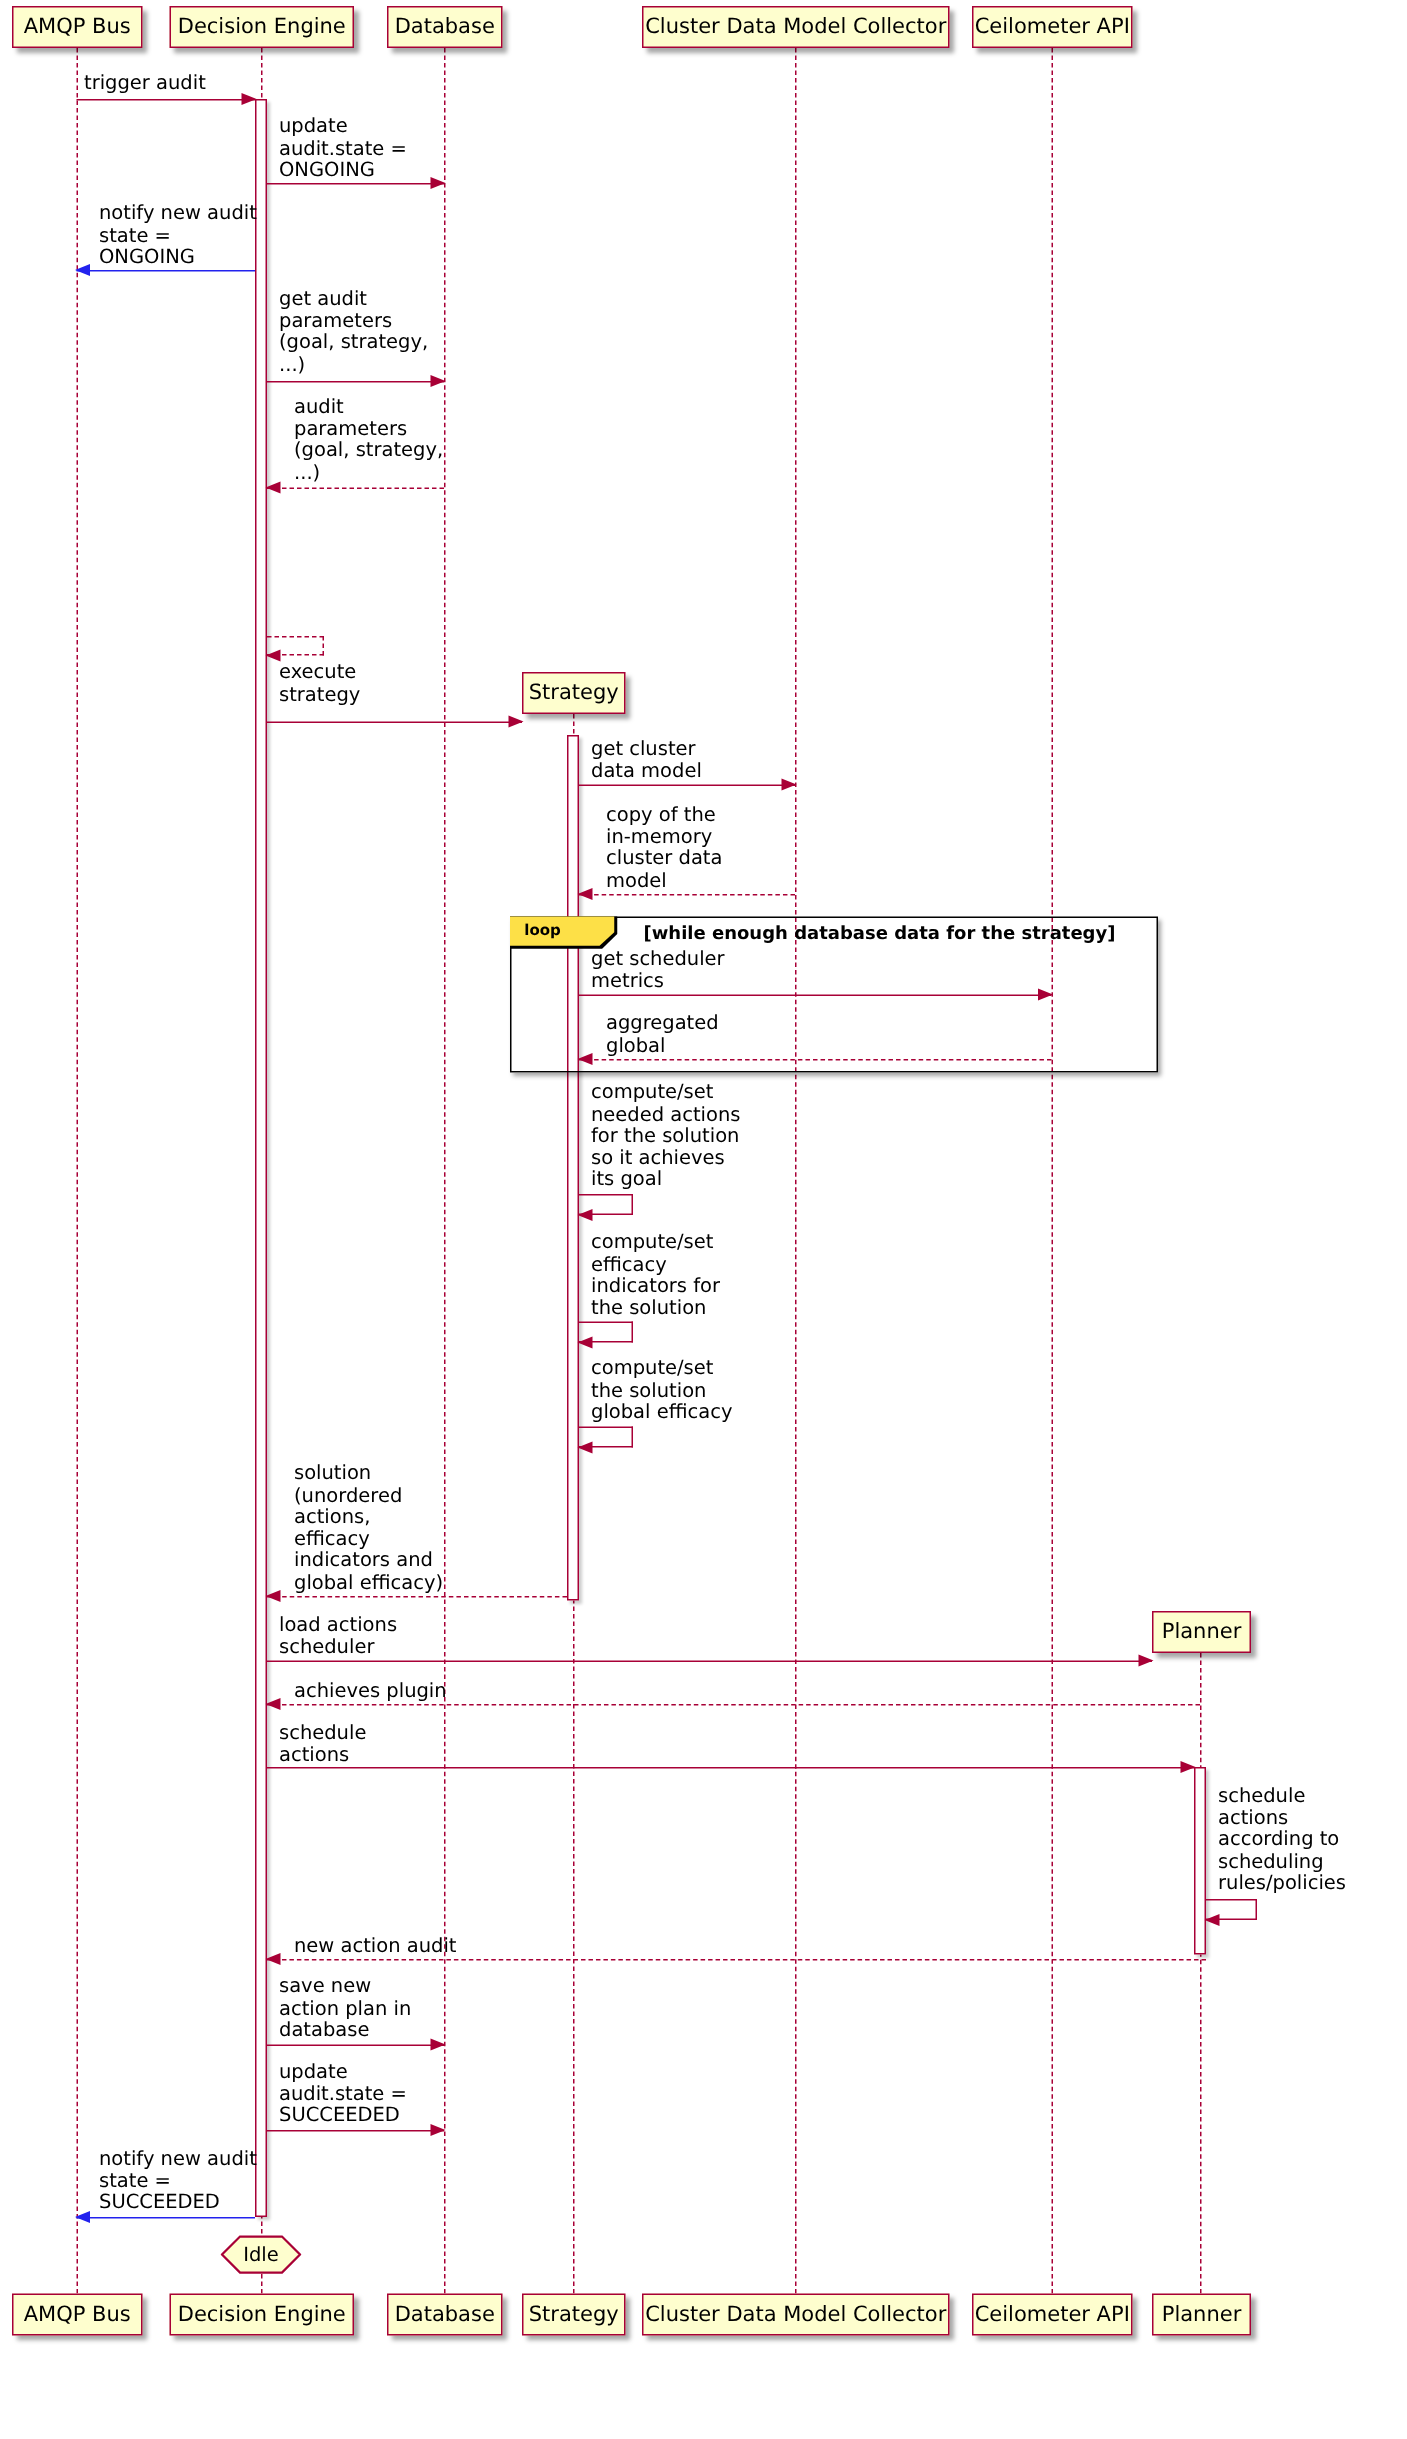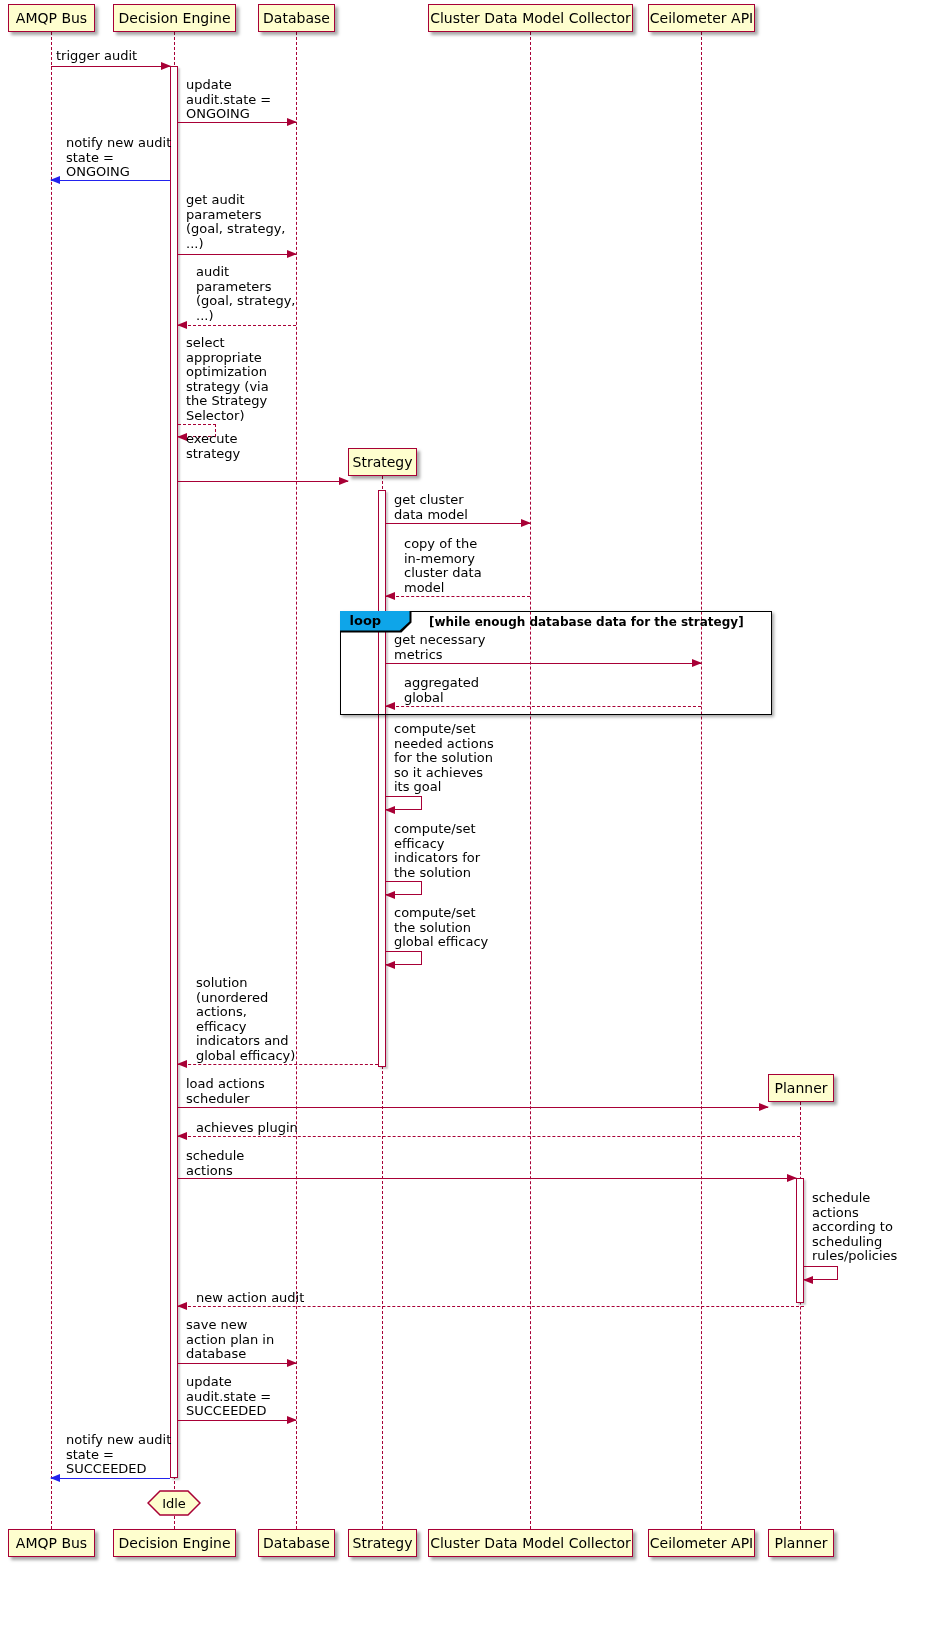--- a/index.html
+++ b/index.html
@@ -35,24 +35,24 @@
   .self{position:absolute;border:1px solid #A80036;border-left:none;box-sizing:border-box}
   .self.dashedself{border-style:dashed;border-left:none}
   .selfhead{position:absolute;left:-1px;bottom:-5px;width:0;height:0;
     border-top:4.5px solid transparent;border-bottom:4.5px solid transparent;
     border-right:10px solid #A80036}
 
   
   .frame{position:absolute;border:1.5px solid #000;box-shadow:2px 2px 3px rgba(0,0,0,.35)}
   .frame-tag-outer{position:absolute;left:-1.5px;top:-1.5px;width:72px;height:22px;background:#000;
     clip-path:polygon(0 0,100% 0,100% 55%,86% 100%,0 100%)}
-  .frame-tag-inner{position:absolute;left:0;top:0;width:70px;height:20px;background:#0ea5e9;
+  .frame-tag-inner{position:absolute;left:0;top:0;width:70px;height:20px;background:#fde047;
     clip-path:polygon(0 0,100% 0,100% 55%,86% 100%,0 100%);
     display:flex;align-items:center;padding-left:10px;box-sizing:border-box;
-    font-weight:bold;font-size:13px}
+    font-weight:bold;font-size:10px}
   .frame-cond{position:absolute;font-weight:bold;font-size:12px;white-space:nowrap}
 
   
   .hexwrap{position:absolute;display:flex;align-items:center;justify-content:center;font-size:13px}
   .hexwrap svg{position:absolute;left:0;top:0}
   .hexwrap span{position:relative}
 </style>
 </head>
 <body>
 
@@ -121,31 +121,25 @@
     </div>
 
   <div class="lbl" style="left:196px;top:265px">audit
 parameters
 (goal, strategy,
 ...)</div>
   <div class="arrow dashed" style="left:178px;top:325px;width:118px">
       <i class="ah l"></i>
     </div>
 
-  <div class="lbl" style="left:186px;top:336px">select
-appropriate
-optimization
-strategy (via
-the Strategy
-Selector)</div>
   <div class="self dashedself" style="left:178px;top:424px;width:38px;height:13px">
       <i class="selfhead"></i>
     </div>
 
-  <div class="lbl" style="left:186px;top:432px">execute
+  <div class="lbl" style="left:186px;top:442px">execute
 strategy</div>
   <div class="arrow" style="left:178px;top:481px;width:170px">
       <i class="ah r"></i>
     </div>
 
   <div class="lbl" style="left:394px;top:493px">get cluster
 data model</div>
   <div class="arrow" style="left:386px;top:523px;width:144px">
       <i class="ah r"></i>
     </div>
@@ -158,21 +152,21 @@
       <i class="ah l"></i>
     </div>
 
   <div class="frame" style="left:340px;top:611px;width:430px;height:102px">
     <div class="frame-tag-outer">
       <div class="frame-tag-inner">loop</div>
     </div>
     <div class="frame-cond" style="left:88px;top:3px">[while enough database data for the strategy]</div>
   </div>
 
-  <div class="lbl" style="left:394px;top:633px">get necessary
+  <div class="lbl" style="left:394px;top:633px">get scheduler
 metrics</div>
   <div class="arrow" style="left:386px;top:663px;width:315px">
       <i class="ah r"></i>
     </div>
 
   <div class="lbl" style="left:404px;top:676px">aggregated
 global</div>
   <div class="arrow dashed" style="left:386px;top:706px;width:315px">
       <i class="ah l"></i>
     </div>

